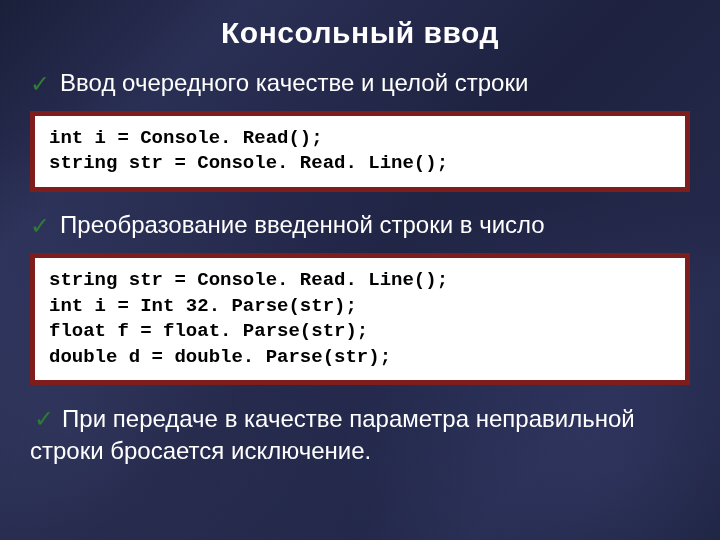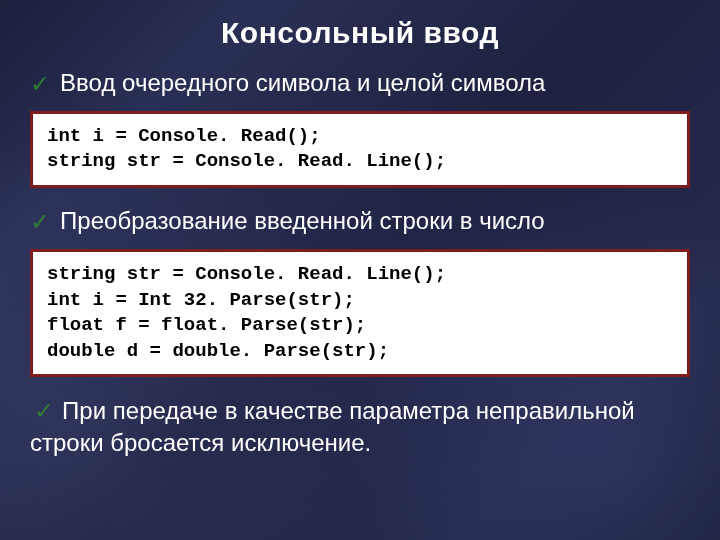--- a/index.html
+++ b/index.html
@@ -54,21 +54,21 @@
     line-height: 1.2;
     flex: 0 0 auto;
     margin-top: 2px;
   }
   .bullet .text {
     flex: 1 1 auto;
   }
   .codebox {
     background: #ffffff;
     color: #000000;
-    border: 3px solid #7f1d1d;
+    border: 5px solid #7f1d1d;
     padding: 10px 14px;
     margin: 6px 0 18px 0;
     font-family: "Courier New", Courier, monospace;
     font-size: 19px;
     font-weight: bold;
     line-height: 1.35;
     white-space: pre;
     box-sizing: border-box;
   }
   .last-wrap {
@@ -85,21 +85,21 @@
 </style>
 </head>
 <body>
 
 <div class="slide">
 
   <h1 class="title">Консольный ввод</h1>
 
   <div class="bullet">
     <span class="check">✓</span>
-    <span class="text">Ввод очередного символа и целой символа</span>
+    <span class="text">Ввод очередного качестве и целой строки</span>
   </div>
 
   <div class="codebox">int i = Console. Read();
 string str = Console. Read. Line();</div>
 
   <div class="bullet">
     <span class="check">✓</span>
     <span class="text">Преобразование введенной строки в число</span>
   </div>
 

